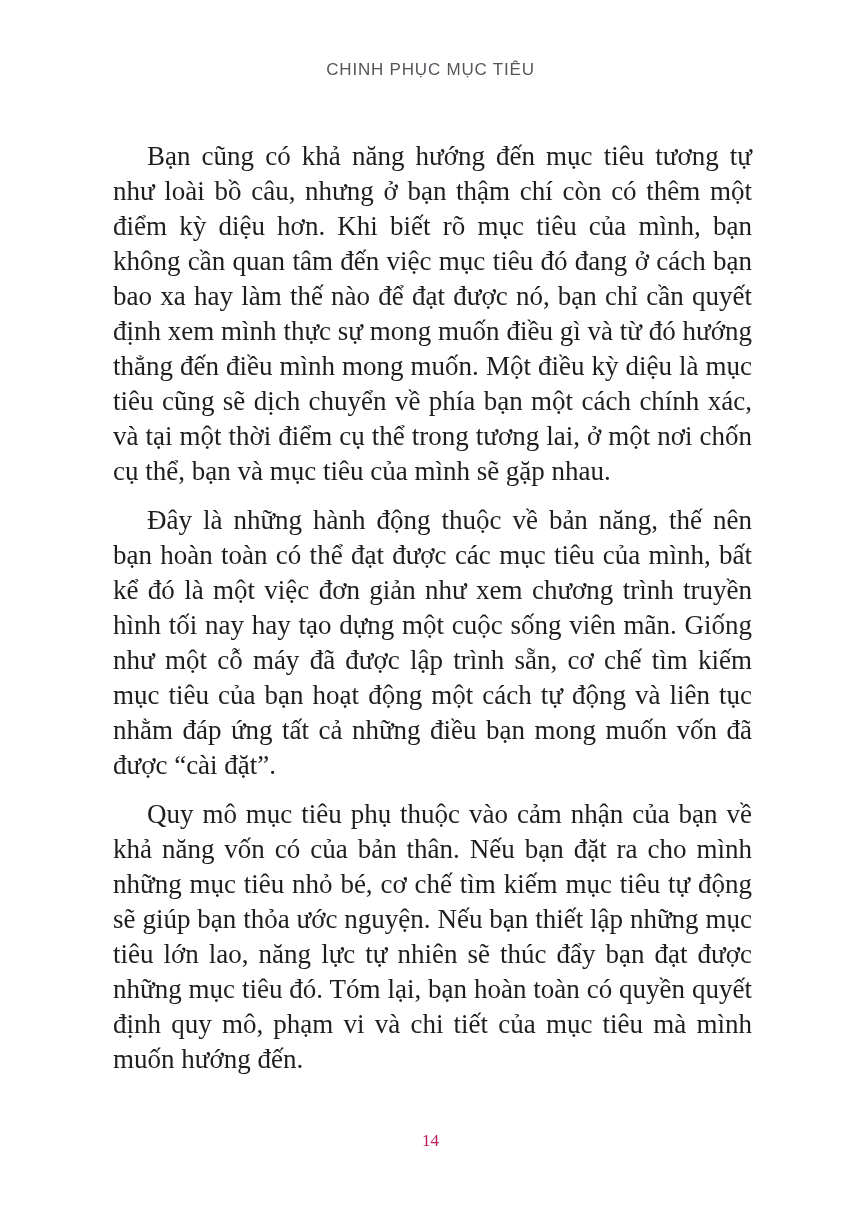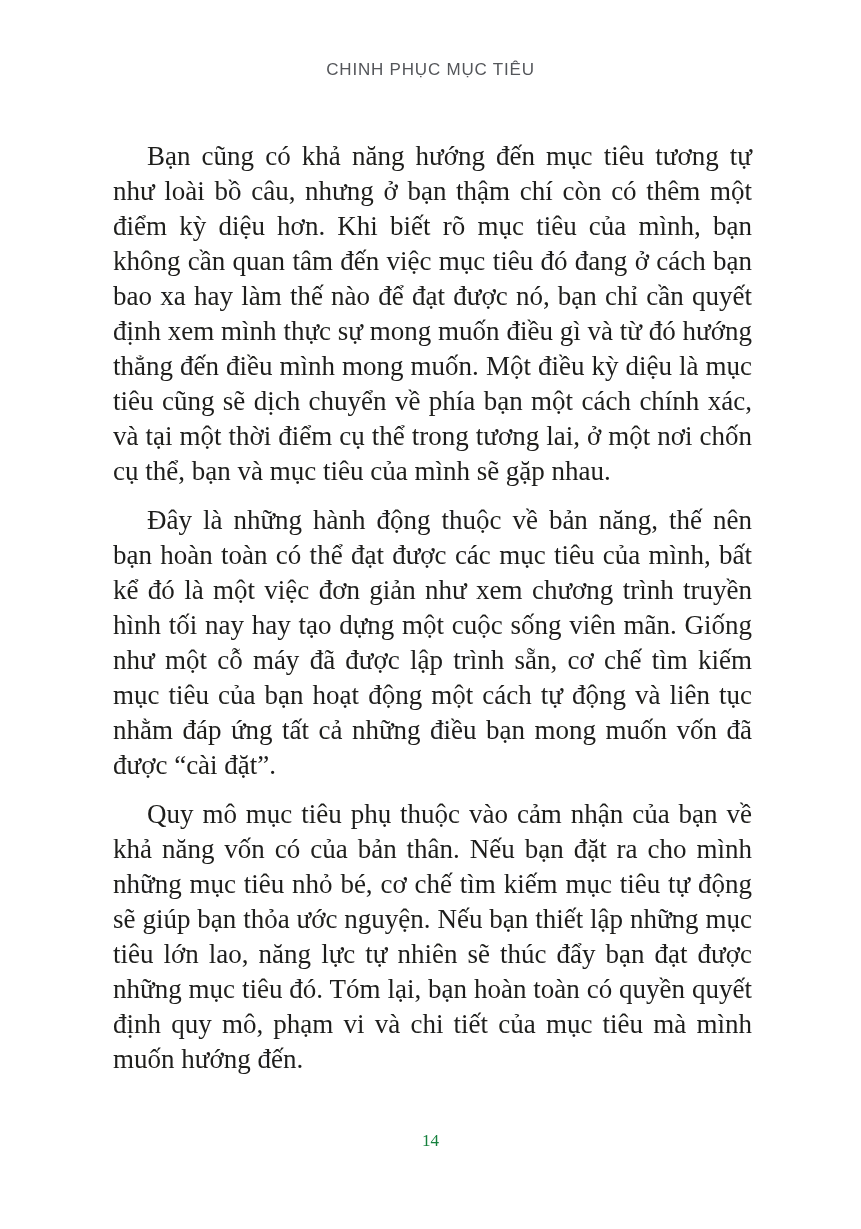--- a/index.html
+++ b/index.html
@@ -50,21 +50,21 @@
   .text-block .seg-italic { }
 
   .page-number {
     position: absolute;
     top: 1131px;
     left: 0;
     width: 100%;
     text-align: center;
     font-family: "Liberation Serif", serif;
     font-size: 17px;
-    color: #15803d;
+    color: #be185d;
   }
 </style>
 </head>
 <body>
 
 <div class="page">
 
   <header class="running-head">
     <span>CHINH PHỤC MỤC TIÊU</span>
   </header>

